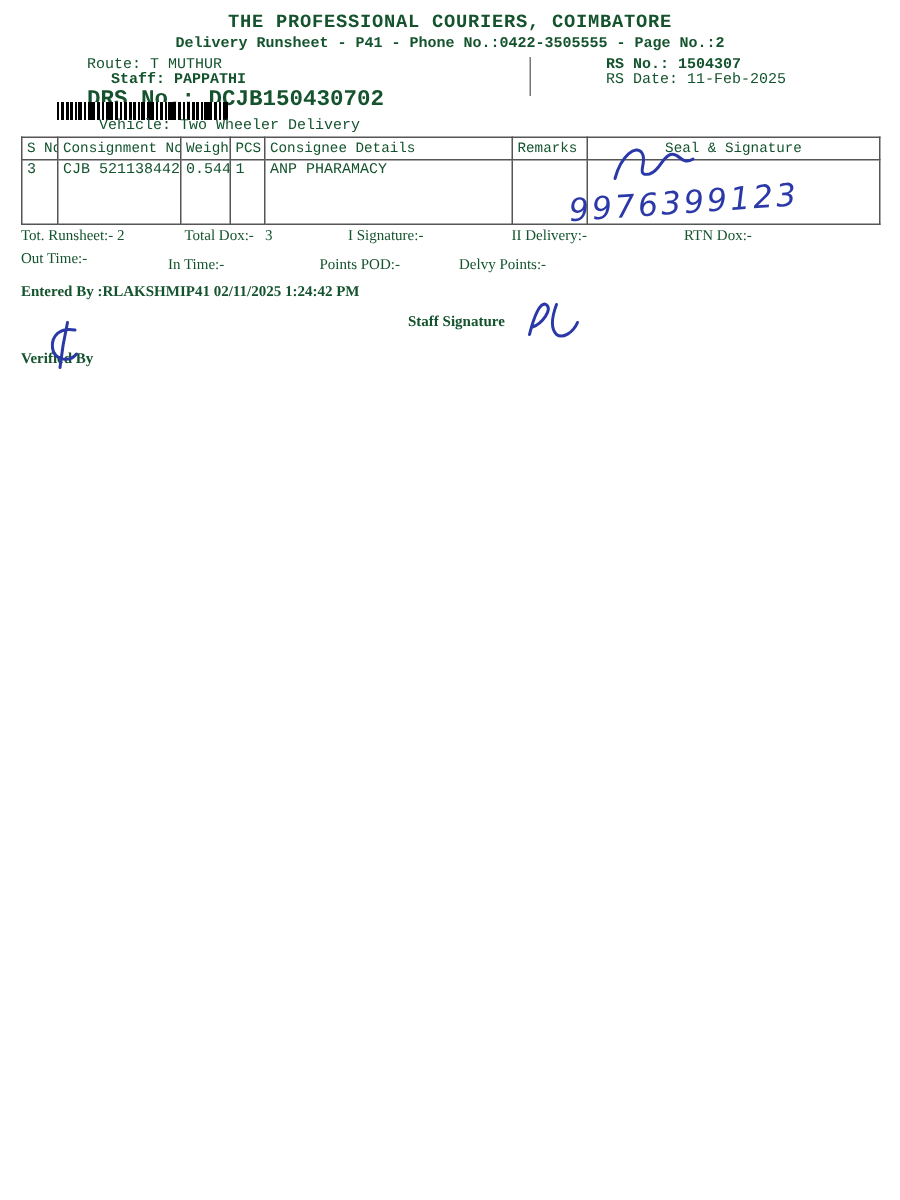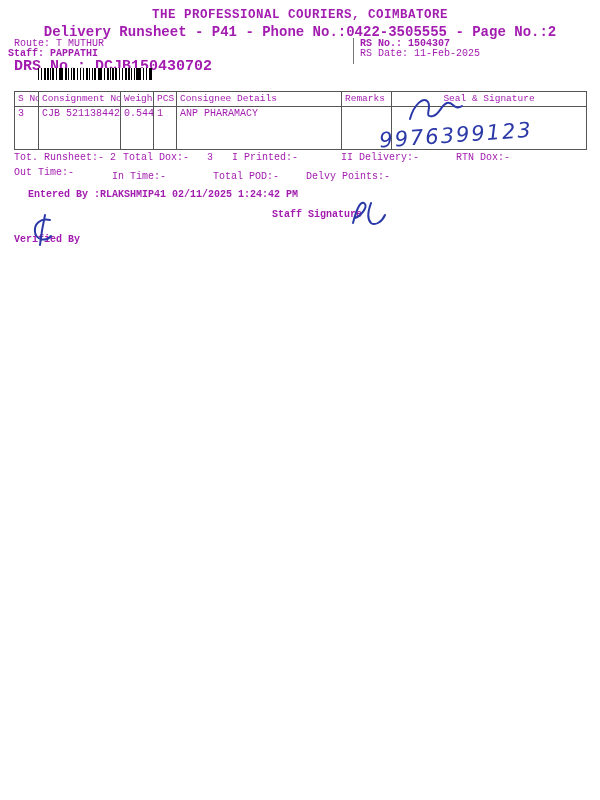--- a/index.html
+++ b/index.html
@@ -1,24 +1,24 @@
 <!DOCTYPE html>
 <html><head>
 <meta charset="utf-8">
 <style>
   html,body{margin:0;padding:0;background:#ffffff;}
   .page{
     position:relative;width:600px;height:764px;background:#ffffff;
-    font-family:"Liberation Mono","DejaVu Sans Mono",monospace;color:#a21caf;
+    font-family:"Liberation Mono","DejaVu Sans Mono",monospace;color:#14532d;
     overflow:hidden;
   }
   .abs{position:absolute;white-space:pre;line-height:1.15;}
   .title{left:0;right:0;top:8px;text-align:center;font-weight:bold;font-size:12.5px;letter-spacing:.5px;}
-  .subtitle{left:0;right:0;top:24px;text-align:center;font-weight:bold;font-size:14px;}
-  .meta{font-size:10px;}
+  .subtitle{left:0;right:0;top:24px;text-align:center;font-weight:bold;font-size:10px;}
+  .meta{font-size:10px;margin-left:44px;}
   .bold{font-weight:bold;}
   .vrule{position:absolute;left:353px;top:38px;height:26px;width:0;border-left:1px solid #777;}
   .barcode{
     position:absolute;left:38px;top:68px;width:114px;height:12px;
     background:
       repeating-linear-gradient(90deg,#000 0 1.5px,rgba(0,0,0,0) 1.5px 3px),
       repeating-linear-gradient(90deg,#000 0 1px,rgba(0,0,0,0) 1px 7px),
       repeating-linear-gradient(90deg,rgba(0,0,0,0) 0 9px,#000 9px 11px,rgba(0,0,0,0) 11px 13px);
     background-color:#fff;
   }
@@ -29,34 +29,35 @@
   table.runsheet th,table.runsheet td{
     border:1px solid #555;padding:1px 3px;vertical-align:top;text-align:left;
     font-weight:normal;overflow:hidden;white-space:pre;
   }
   table.runsheet th{font-size:9.5px;height:12px;}
   table.runsheet td{font-size:10px;height:40px;}
   .seal-h{text-align:center !important;margin-top:19px;}
   .ink{position:absolute;}
   .ink path{fill:none;stroke:#2b38a8;stroke-width:2;stroke-linecap:round;stroke-linejoin:round;}
   .ink text{fill:#2b38a8;font-family:"DejaVu Sans",sans-serif;font-style:italic;font-size:21px;letter-spacing:2px;}
-  .sum{font-size:10px;}
+  .sum{font-size:10px;font-family:Liberation Serif, serif;}
 </style>
 </head>
 <body>
 
 <div class="page">
 
   <div class="abs title">THE PROFESSIONAL COURIERS, COIMBATORE</div>
   <div class="abs subtitle">Delivery Runsheet - P41 - Phone No.:0422-3505555 - Page No.:2</div>
 
   <div class="abs meta" style="left:14px;top:38px;">Route: T MUTHUR</div>
-  <div class="abs meta bold" style="left:8px;top:48px;">Staff: PAPPATHI</div>
+  <div class="abs meta bold" style="left:30px;top:48px;">Staff: PAPPATHI</div>
   <div class="abs meta bold" style="left:14px;top:58px;font-size:15px;">DRS No.: DCJB150430702</div>
   <div class="barcode"></div>
+  <div class="abs meta" style="left:22px;top:79px;">Vehicle: Two Wheeler Delivery</div>
 
   <div class="vrule"></div>
   <div class="abs meta" style="left:360px;top:38px;font-weight:bold;">RS No.: 1504307</div>
   <div class="abs meta" style="left:360px;top:48px;">RS Date: 11-Feb-2025</div>
 
   <table class="runsheet">
     <colgroup>
       <col style="width:24px">
         <col style="width:82px">
         <col style="width:33px">
@@ -92,30 +93,30 @@
   <svg class="ink" style="left:402px;top:94px;" width="72" height="32" viewBox="0 0 72 32">
     <path d="M8 25 C12 10 22 2 26 8 C30 14 21 24 31 22 C38 20 39 11 45 9 C51 7 52 17 60 12"></path>
   </svg>
 
   <svg class="ink" style="left:375px;top:113px;" width="195" height="38" viewBox="0 0 195 38">
     <text x="4" y="28" transform="rotate(-4 97 19)">9976399123</text>
   </svg>
 
   <div class="abs sum" style="left:14px;top:152px;">Tot. Runsheet:- 2</div>
   <div class="abs sum" style="left:123px;top:152px;">Total Dox:-   3</div>
-  <div class="abs sum" style="left:232px;top:152px;">I Printed:-</div>
+  <div class="abs sum" style="left:232px;top:152px;">I Signature:-</div>
   <div class="abs sum" style="left:341px;top:152px;">II Delivery:-</div>
   <div class="abs sum" style="left:456px;top:152px;">RTN Dox:-</div>
 
   <div class="abs sum" style="left:14px;top:167px;">Out Time:-</div>
   <div class="abs sum" style="left:112px;top:171px;">In Time:-</div>
-  <div class="abs sum" style="left:213px;top:171px;">Total POD:-</div>
+  <div class="abs sum" style="left:213px;top:171px;">Points POD:-</div>
   <div class="abs sum" style="left:306px;top:171px;">Delvy Points:-</div>
 
-  <div class="abs sum bold" style="left:28px;top:189px;">Entered By :RLAKSHMIP41 02/11/2025 1:24:42 PM</div>
+  <div class="abs sum bold" style="left:14px;top:189px;">Entered By :RLAKSHMIP41 02/11/2025 1:24:42 PM</div>
 
   <div class="abs sum bold" style="left:14px;top:209px;margin-top:25px;">Verified By</div>
   <div class="abs sum bold" style="left:272px;top:209px;">Staff Signature</div>
 
   <svg class="ink" style="left:26px;top:212px;" width="42" height="36" viewBox="0 0 42 36">
     <path d="M24 8 C14 6 8 12 9 20 C10 28 20 30 25 24 M19 3 C17 12 15 24 14 33"></path>
   </svg>
 
   <svg class="ink" style="left:347px;top:197px;" width="46" height="34" viewBox="0 0 46 34">
     <path d="M6 26 C9 14 13 4 17 6 C22 9 14 19 8 21 M24 6 C21 14 20 22 24 26 C28 29 35 25 38 18"></path>

